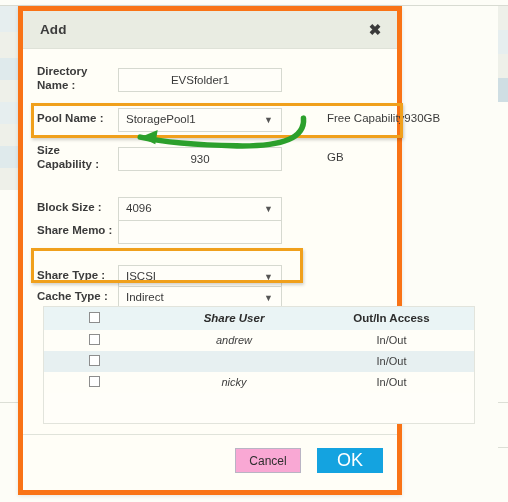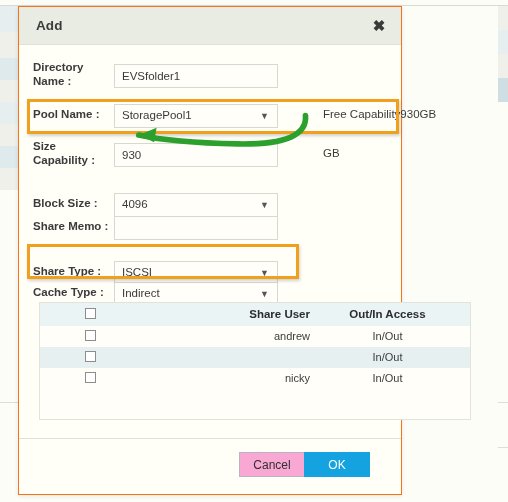--- a/index.html
+++ b/index.html
@@ -51,21 +51,21 @@
   }
 
   
   #modal {
     position: absolute;
     left: 18px;
     top: 6px;
     width: 384px;
     height: 489px;
     background: #fffef7;
-    border: 1px solid #f97316;
+    border: 5px solid #f97316;
     box-sizing: border-box;
     box-shadow: 0 1px 4px rgba(0,0,0,0.10);
   }
   #modal-header {
     height: 38px;
     background: #e9ece2;
     border-bottom: 1px solid #dfe2d8;
     position: relative;
     box-sizing: border-box;
   }
@@ -128,20 +128,21 @@
     width: 164px;
     height: 24px;
     border: 1px solid #d6d9d0;
     background: #fffef9;
     box-sizing: border-box;
     font-family: "Liberation Sans", sans-serif;
     font-size: 11.5px;
     color: #3a3a3a;
     padding: 0 7px;
     outline: none;
+    text-align: center;
   }
   .f-select {
     position: absolute;
     left: 95px;
     top: 0;
     width: 164px;
     height: 24px;
     border: 1px solid #d6d9d0;
     background: #fffef9;
     box-sizing: border-box;
@@ -221,24 +222,25 @@
     background: #fff;
     box-sizing: border-box;
     cursor: pointer;
   }
   .tbl-row.head .cb { top: 5px; }
 
   .c-user {
     position: absolute;
     left: 110px;
     width: 160px;
-    text-align: right;
+    text-align: center;
     font-size: 11px;
     color: #3d3d3d;
     top: 4px;
+    font-style: italic;
   }
   .c-acc {
     position: absolute;
     left: 275px;
     width: 145px;
     text-align: center;
     font-size: 11px;
     color: #3d3d3d;
     top: 4px;
   }
@@ -269,28 +271,28 @@
     border: 1px solid #b9b4c4;
     background: #f9a8d4;
     font-family: "Liberation Sans", sans-serif;
     font-size: 12px;
     color: #2f2f2f;
     cursor: pointer;
     padding: 0;
   }
   #btn-ok {
     position: absolute;
-    right: 31px;
+    right: 14px;
     top: 13px;
     width: 66px;
     height: 25px;
     border: none;
     background: #14a3e0;
     font-family: "Liberation Sans", sans-serif;
-    font-size: 12px;
+    font-size: 18px;
     color: #ffffff;
     cursor: pointer;
     padding: 0;
   }
 </style>
 </head>
 <body>
 
 <div id="page-backdrop">
   <div class="bg-top-rule"></div>

